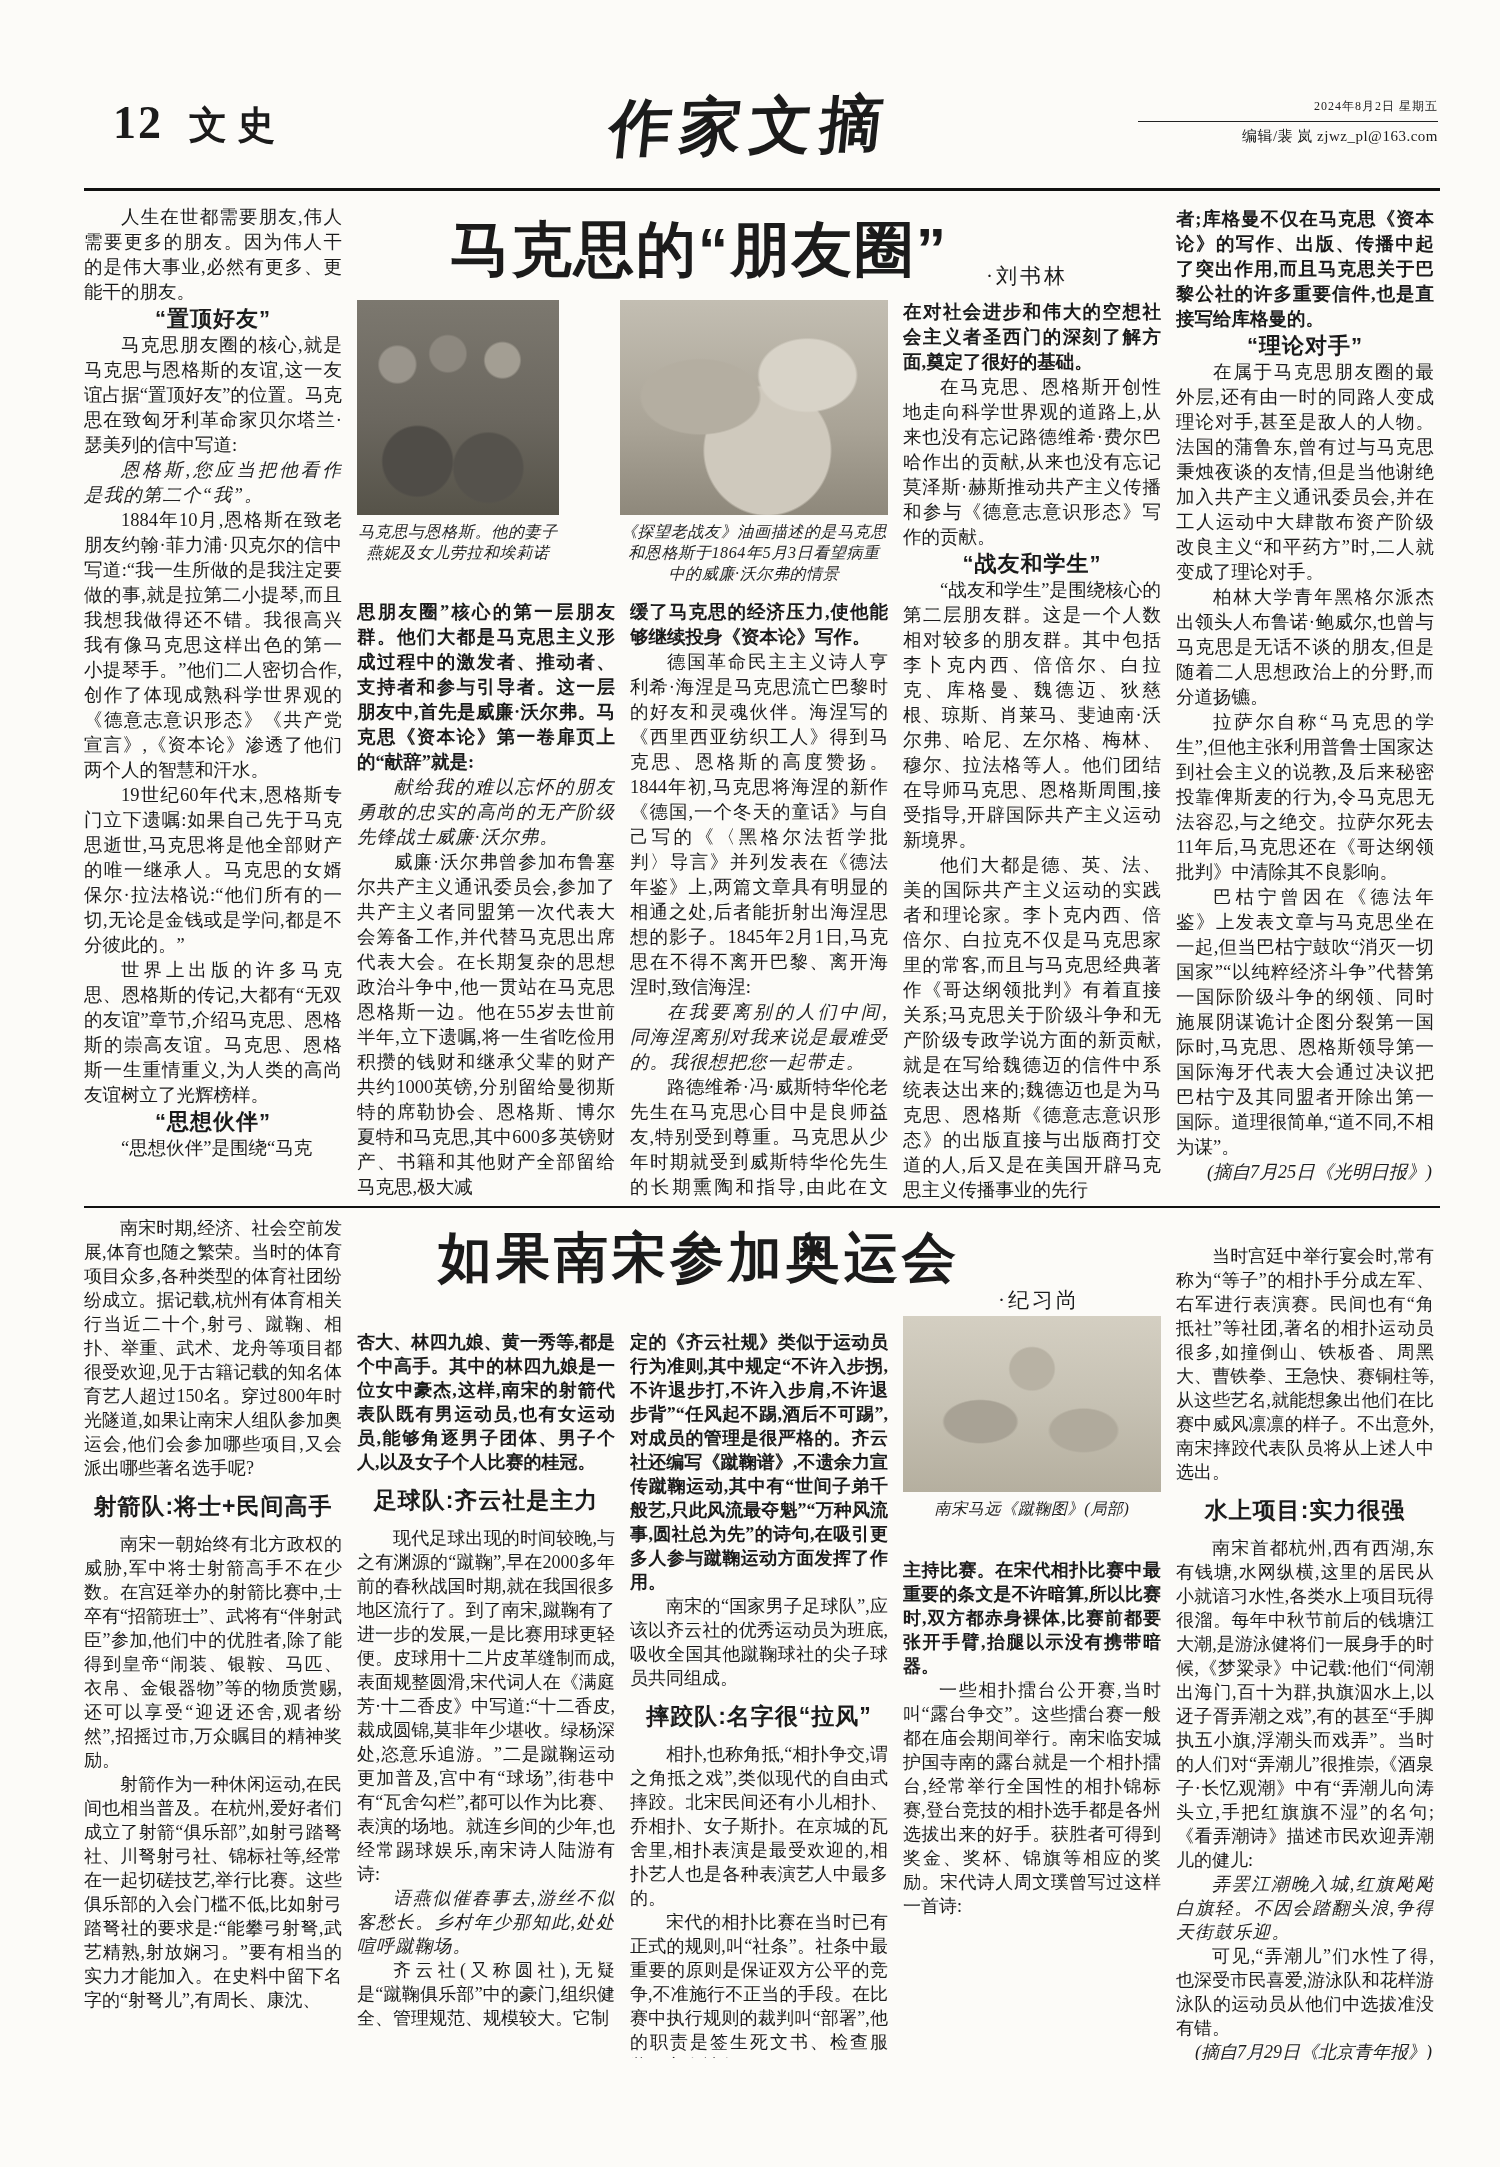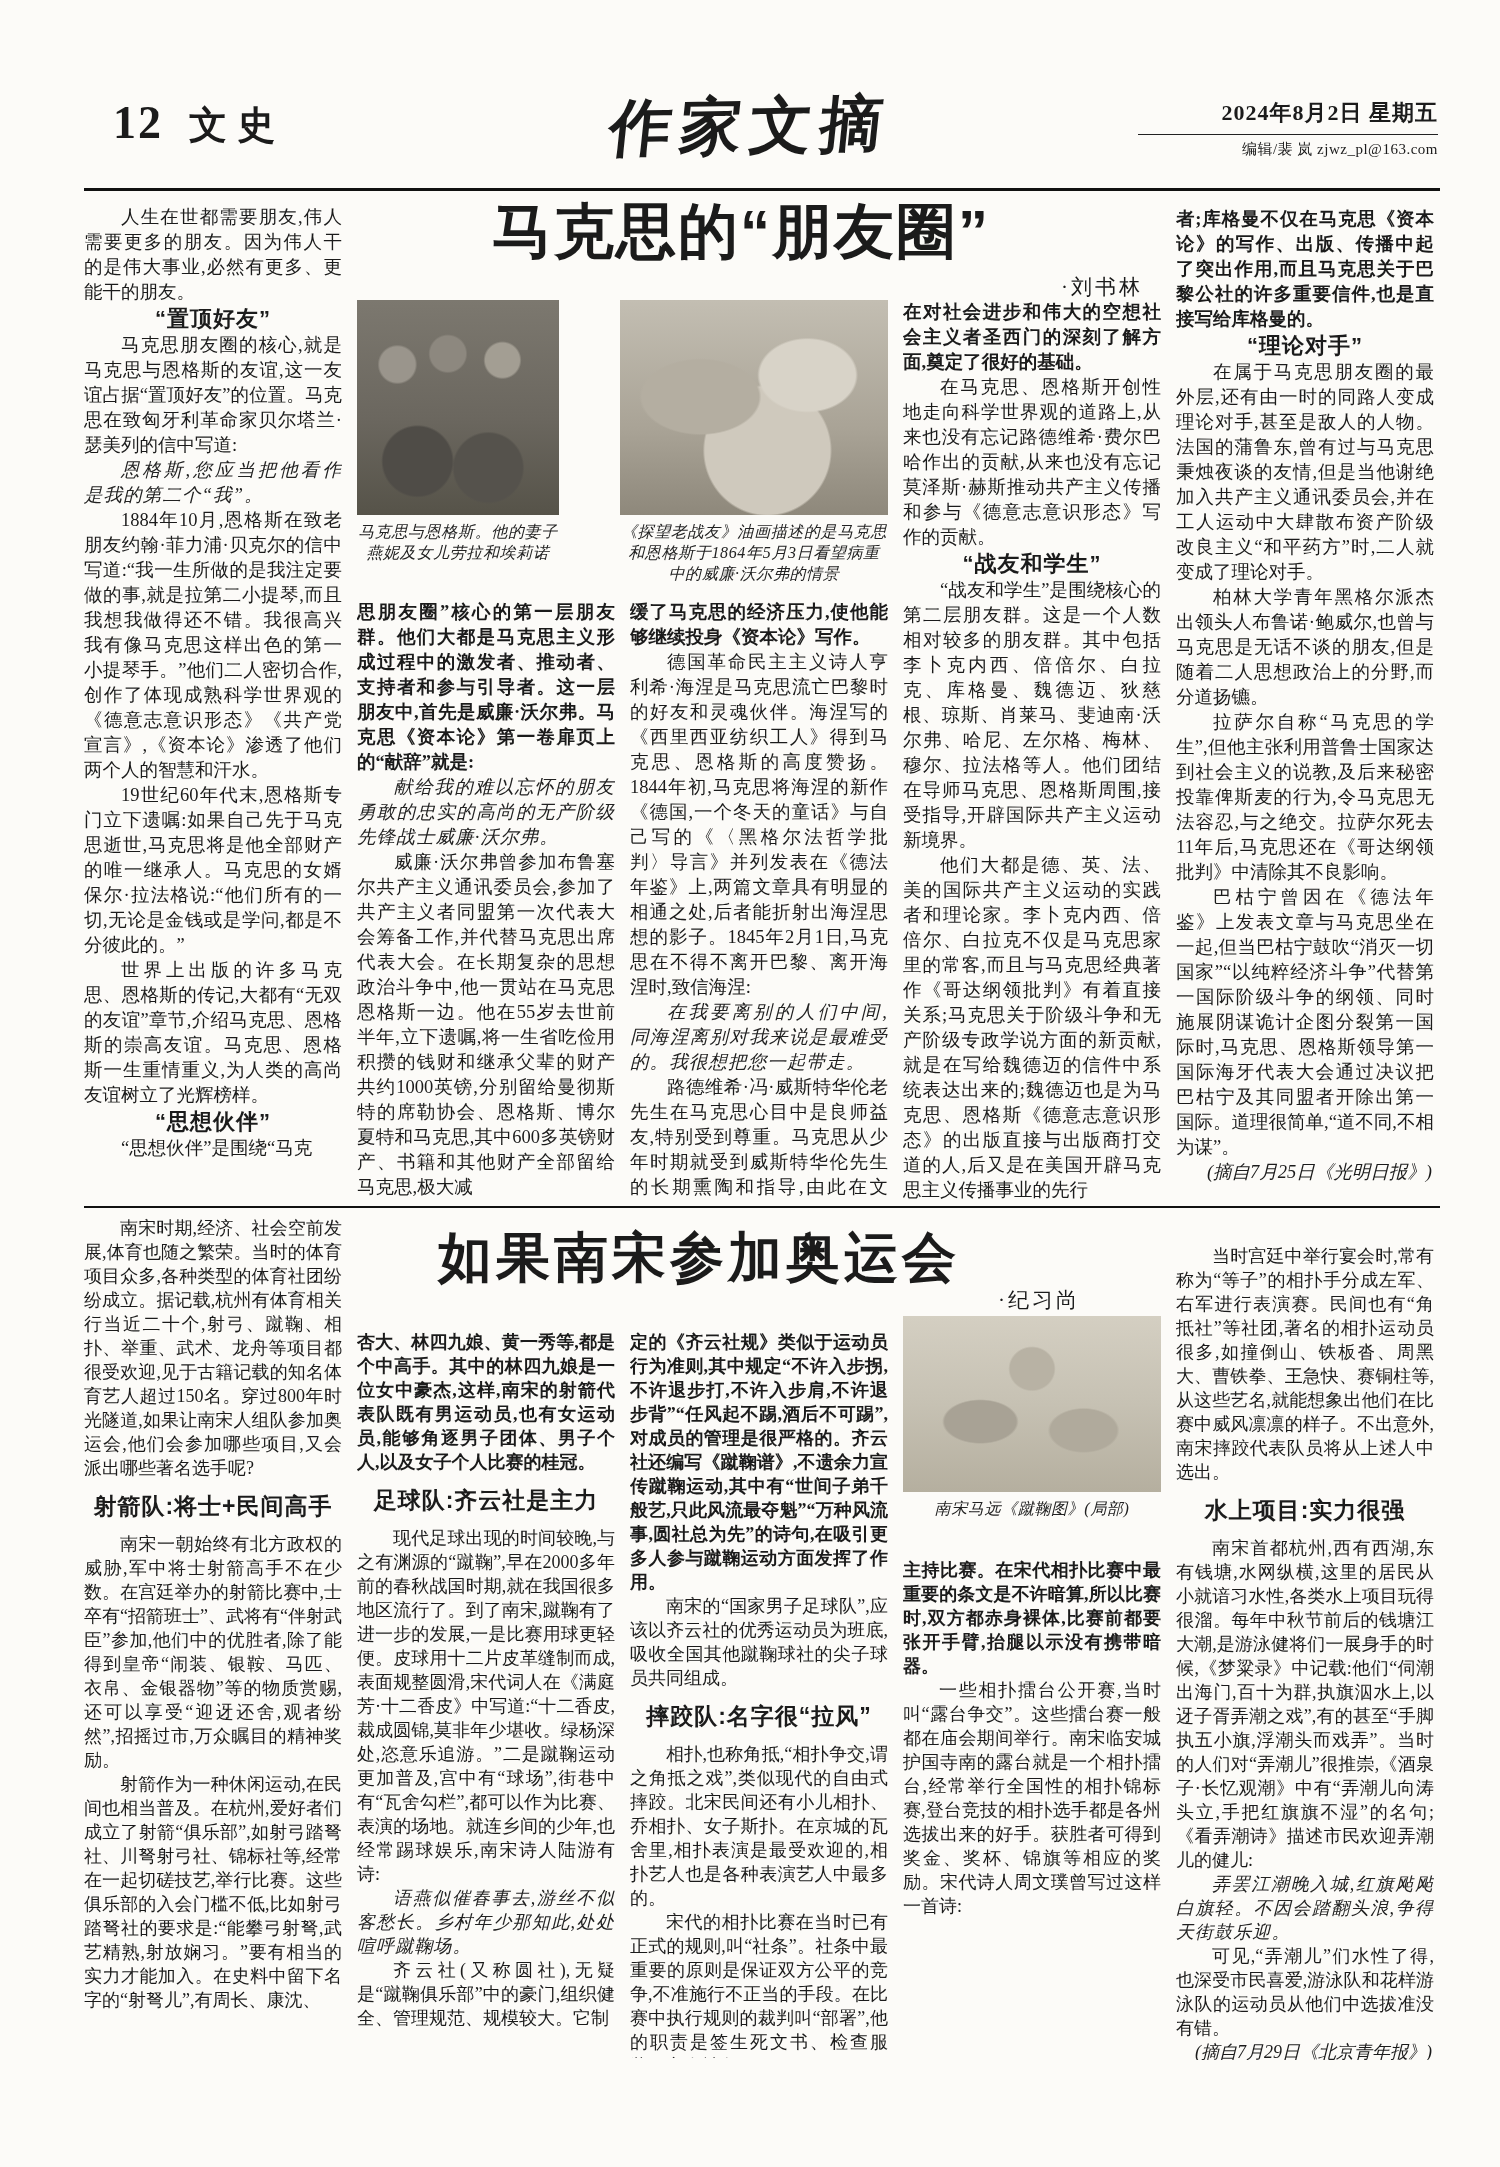--- a/index.html
+++ b/index.html
@@ -9,41 +9,41 @@
     font-family:"Liberation Serif","DejaVu Serif",serif;
   }
   
   .hdr-left{position:absolute;left:88px;top:96px;display:flex;align-items:baseline;margin-left:25px;}
   .pagenum{font-size:46px;font-weight:bold;letter-spacing:2px;}
   .section{font-size:38px;font-weight:bold;margin-left:26px;letter-spacing:10px;}
   .masthead{position:absolute;left:0;right:0;top:84px;text-align:center;
     font-size:62px;font-weight:900;letter-spacing:8px;
     transform:skewX(-7deg) rotate(-1deg);font-family:"DejaVu Serif",serif;}
   .hdr-right{position:absolute;right:62px;top:98px;width:330px;text-align:right;}
-  .issue-date{font-size:22px;font-weight:bold;letter-spacing:1px;}
+  .issue-date{font-size:12px;font-weight:normal;letter-spacing:1px;}
   .date-rule{border:none;border-top:1px solid #222;margin:6px 0 5px 30px;}
   .editor{font-size:15px;letter-spacing:0.5px;}
   .hdr-rule{position:absolute;left:84px;top:188px;width:1356px;height:3px;background:#111;}
 
   
   .col{position:absolute;overflow:hidden;text-align:justify;}
   .a1 .col,.a1.col{font-size:18.5px;line-height:25px;}
   .a2 .col,.a2.col{font-size:18px;line-height:24px;}
   .col p{margin:0;}
   p.p{text-indent:2em;}
   p.pc{text-indent:0;font-weight:bold;}
   p.kai{text-indent:2em;font-style:italic;letter-spacing:0.06em;color:#222;}
   p.attr{text-align:right;font-style:italic;padding-right:2px;}
   .sub{font-size:22px;font-weight:bold;text-align:center;margin:11px 0;line-height:28px;
     font-family:"Liberation Sans","DejaVu Sans",sans-serif;letter-spacing:1px;text-indent:0;}
   .a2 .sub{font-size:23px;margin:12px 0;}
 
   
-  .a1-titleblock{position:absolute;left:339px;top:202px;width:804px;height:96px;
-    display:flex;align-items:center;justify-content:center;flex-direction:column;}
+  .a1-titleblock{position:absolute;left:357px;top:202px;width:804px;height:96px;
+    display:flex;align-items:center;justify-content:center;}
   .a1-title{font-size:60px;font-weight:900;letter-spacing:2px;
     font-family:"Liberation Sans","DejaVu Sans",sans-serif;}
   .byline{font-size:21px;margin-left:38px;letter-spacing:3px;white-space:nowrap;align-self:flex-end;padding-bottom:8px;}
 
   
   .fig{position:absolute;top:300px;}
   .fig .ph{width:100%;display:block;}
   .caption{font-size:16px;line-height:21px;font-style:italic;text-align:center;
     margin-top:6px;letter-spacing:0.04em;color:#222;}
   .photo1{height:215px;background:

